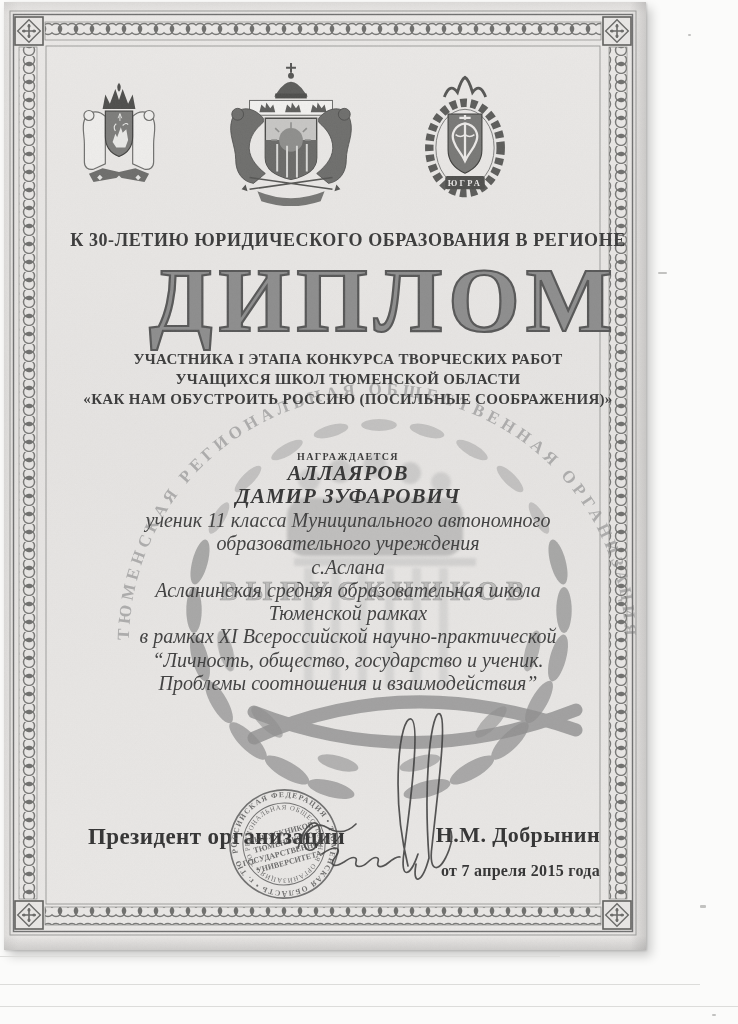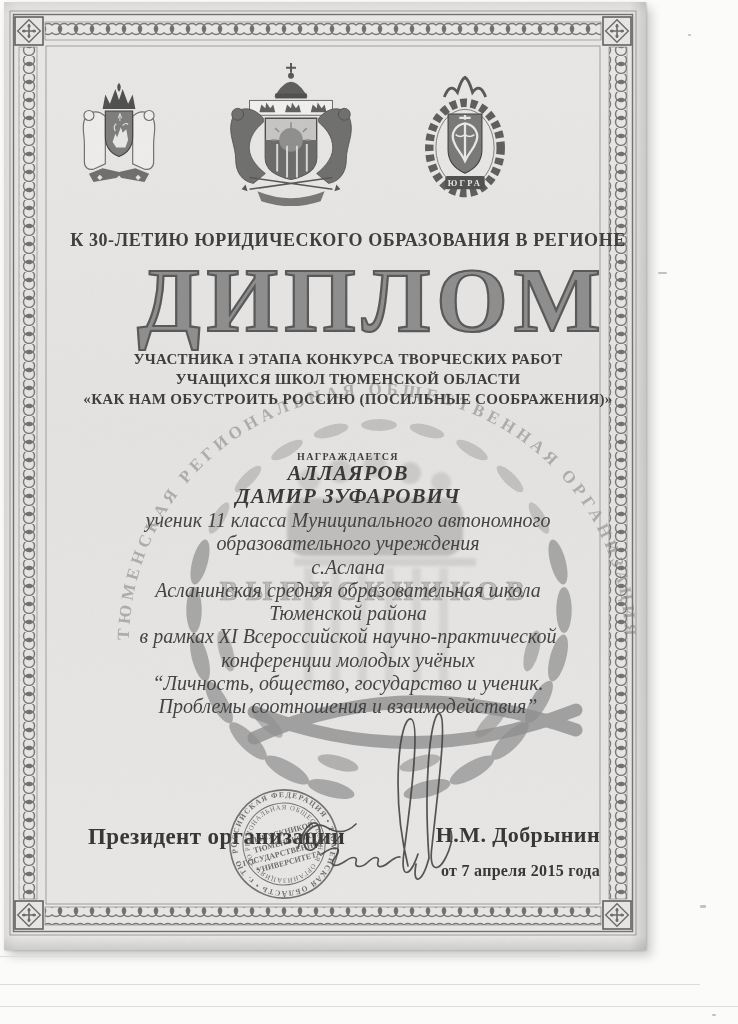--- a/index.html
+++ b/index.html
@@ -20,21 +20,21 @@
       linear-gradient(180deg,#ebe9e7,#e6e4e2 45%,#eae8e6);
     box-shadow:5px 6px 10px rgba(0,0,0,.20), 1px 1px 2px rgba(0,0,0,.15);
   }
   .layer{position:absolute;left:0;top:0;pointer-events:none;}
   .emblem{position:absolute;z-index:3;}
   .txt{position:absolute;left:20px;width:648px;text-align:center;color:#3a3a3a;z-index:3;}
   .t-header{top:228px;font-size:18px;font-weight:bold;letter-spacing:.6px;}
   .t-title{
     top:250px;font-size:92px;line-height:1.05;font-weight:bold;letter-spacing:6px;
     color:#8d8d8d;-webkit-text-stroke:2.2px #575757;text-shadow:0 0 1px #555;
-    padding-left:24px;
+    padding-left:36px;
   }
   .t-sub{top:347px;font-size:15px;font-weight:bold;line-height:20px;letter-spacing:.3px;}
   .t-award{top:429px;font-size:10px;font-weight:bold;letter-spacing:1.4px;margin-top:20px;}
   .t-name{top:460px;font-size:21px;font-weight:bold;font-style:italic;line-height:23px;letter-spacing:1px;color:#353535;}
   .t-body{top:507px;font-size:20px;font-style:italic;line-height:23.3px;color:#3f3f3f;}
   .sig-left{position:absolute;left:84px;top:822px;z-index:3;color:#333;}
   .sig-left .line1{font-size:23px;font-weight:bold;letter-spacing:.4px;}
   .sig-left .line2{font-size:17.5px;font-weight:bold;margin-top:21px;letter-spacing:.4px;}
   .sig-right{position:absolute;right:46px;top:820px;text-align:right;z-index:3;color:#333;}
   .sig-right .name{font-size:22px;font-weight:bold;letter-spacing:.4px;}
@@ -233,23 +233,22 @@
   <div class="txt t-award">НАГРАЖДАЕТСЯ</div>
   <div class="txt t-name">
     <div>АЛЛАЯРОВ</div>
     <div>ДАМИР ЗУФАРОВИЧ</div>
   </div>
   <div class="txt t-body">
     <div>ученик 11 класса Муниципального автономного</div>
     <div>образовательного учреждения</div>
     <div>с.Аслана</div>
     <div>Асланинская средняя образовательная школа</div>
-    <div>Тюменской района</div>
+    <div>Тюменской рамках</div>
     <div>в рамках XI Всероссийской научно-практической</div>
-    <div>конференции молодых учёных</div>
     <div>“Личность, общество, государство и ученик.</div>
     <div>Проблемы соотношения и взаимодействия”</div>
   </div>
 
   <div class="sig-left">
     <div class="line1">Президент организации</div>
   </div>
   <div class="sig-right">
     <div class="name">Н.М. Добрынин</div>
     <div class="dec">

